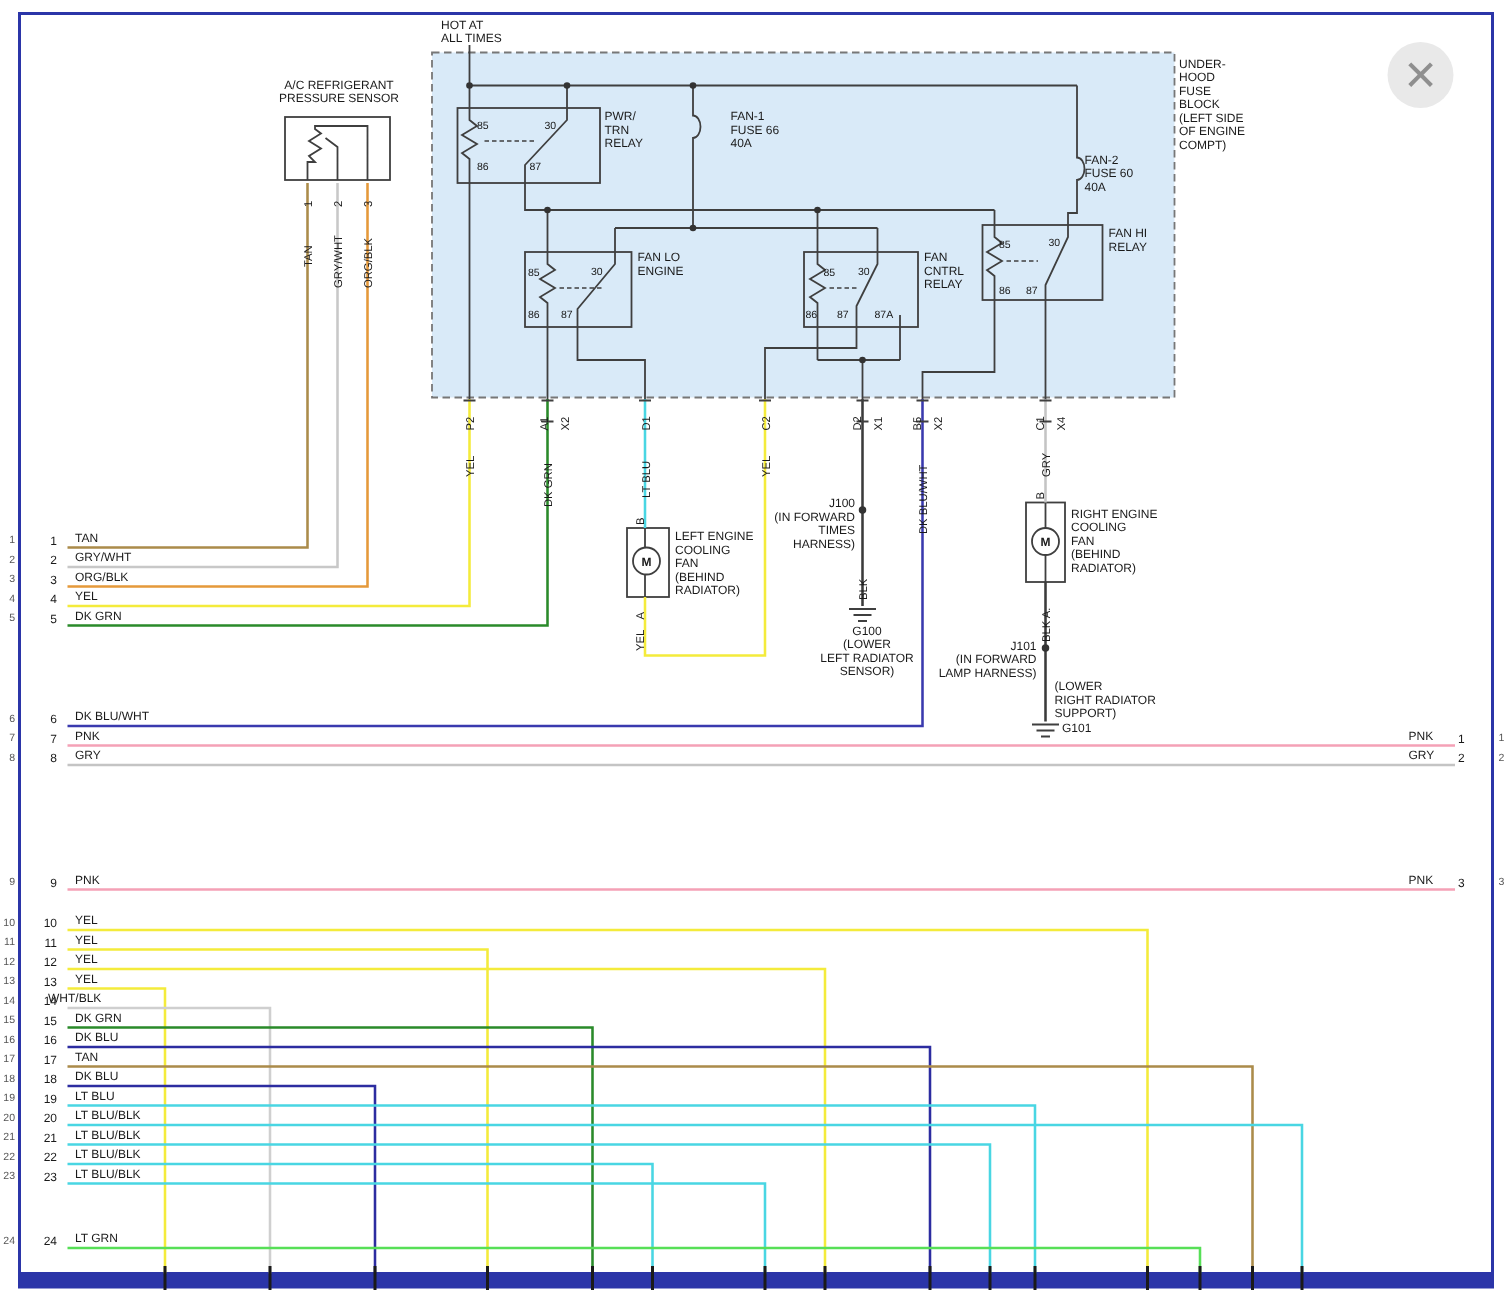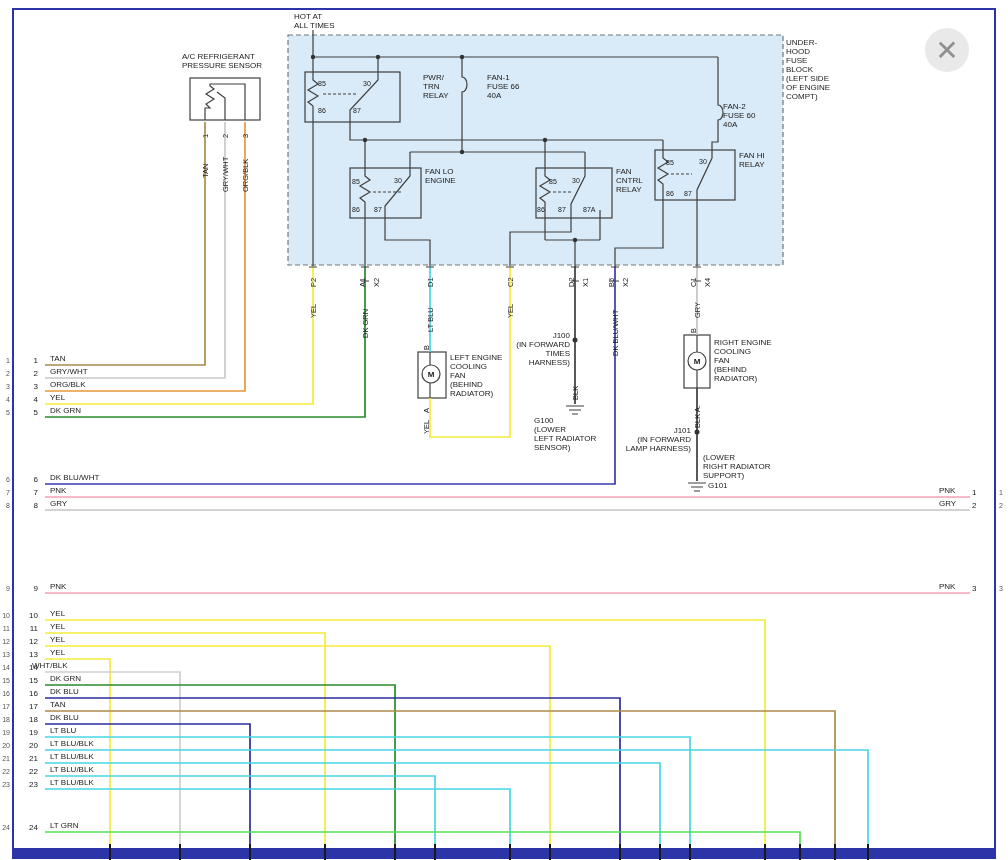--- a/index.html
+++ b/index.html
@@ -1,21 +1,21 @@
 <!DOCTYPE html>
 <html><head>
 <meta charset="utf-8">
 <style>
   html,body{margin:0;padding:0;background:#ffffff;}
   #stage{position:relative;width:1008px;height:860px;background:#fff;overflow:hidden;
          font-family:"Liberation Sans",sans-serif;}
   .frame{position:absolute;background:#2b35a8;z-index:1;}
   svg{position:absolute;left:0;top:0;z-index:2;}
   .lbl{position:absolute;font-size:8px;line-height:9px;color:#1a1a1a;white-space:pre-line;z-index:3;}
-  .lbl.center{text-align:left;}
+  .lbl.center{text-align:center;}
   .lbl.right{text-align:right;}
   .rowlbl{position:absolute;font-size:8px;line-height:9px;color:#1a1a1a;white-space:nowrap;z-index:3;}
   .rownum{position:absolute;font-size:8px;line-height:9px;color:#1a1a1a;text-align:right;z-index:3;}
   .rownum.outer{color:#555;font-size:7px;}
   #closeBtn{position:absolute;left:925px;top:28px;width:44px;height:44px;border-radius:50%;
             background:#e9e9e9;display:flex;align-items:center;justify-content:center;
             font-size:28px;color:#8f8f8f;z-index:5;cursor:pointer;user-select:none;}
 </style>
 </head>
 <body>
@@ -170,21 +170,21 @@
 ALL TIMES</div>
   <div class="lbl" style="left:786px;top:38px">UNDER-
 HOOD
 FUSE
 BLOCK
 (LEFT SIDE
 OF ENGINE
 COMPT)</div>
   <div class="lbl center" style="left:182px;top:52px;width:88px">A/C REFRIGERANT
 PRESSURE SENSOR</div>
-  <div class="lbl" style="left:423px;top:73px">PWR/
+  <div class="lbl" style="left:403px;top:73px">PWR/
 TRN
 RELAY</div>
   <div class="lbl" style="left:487px;top:73px">FAN-1
 FUSE 66
 40A</div>
   <div class="lbl" style="left:723px;top:102px">FAN-2
 FUSE 60
 40A</div>
   <div class="lbl" style="left:425px;top:167px">FAN LO
 ENGINE</div>

